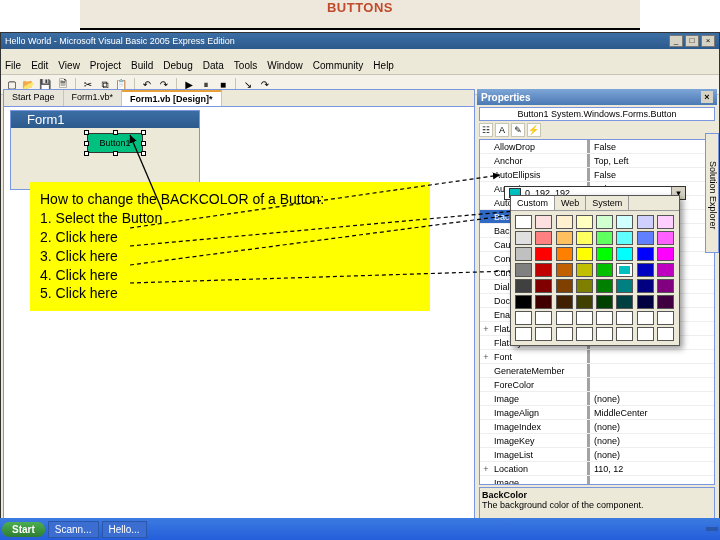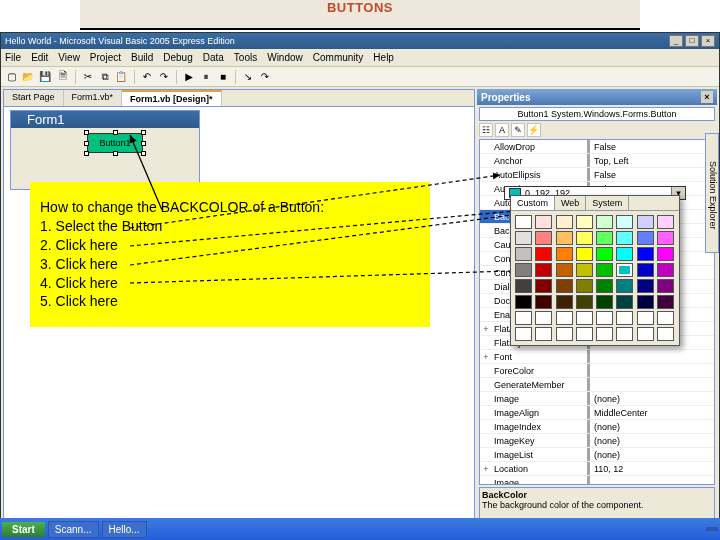--- a/index.html
+++ b/index.html
@@ -46,20 +46,21 @@
   .ide-titlebar .spacer { flex: 1; }
   .win-btn { width: 14px; height: 12px; background:#d6d2c4; margin-left:2px; border:1px solid #777; font-size:8px; line-height:10px; text-align:center; color:#000;}
   .menubar {
     height: 18px;
     background: #ece9d8;
     display: flex; align-items: center;
     padding: 0 4px;
     gap: 10px;
     border-bottom: 1px solid #c9c5b5;
     font-size: 10px;
+    margin-top: 8px;
   }
   .menubar span { cursor: default; }
   .toolbar {
     height: 20px;
     background: #f5f3e9;
     border-bottom: 1px solid #c9c5b5;
     display: flex; align-items: center;
     padding: 0 4px;
     gap: 3px;
   }
@@ -166,21 +167,21 @@
     padding:2px;
     height:32px;
   }
   .prop-desc .dn{font-weight:bold;}
   .statusbar{
     position:absolute; left:0; right:0; bottom:0; height:14px; background:#ece9d8; border-top:1px solid #c9c5b5; font-size:9px; padding:0 4px; display:flex; align-items:center;
   }
   .taskbar{
     position:absolute; left:0; right:0; bottom:0; height:22px; background:linear-gradient(#3c7be0,#245edb); display:flex; align-items:center; padding:0 2px; gap:3px; font-size:10px; color:#fff;
   }
-  .taskbar .start{background:linear-gradient(#4caf50,#2e7d32); padding:2px 10px; border-radius:0; font-weight:bold;}
+  .taskbar .start{background:linear-gradient(#4caf50,#2e7d32); padding:2px 10px; border-radius:7px; font-weight:bold;}
   .taskbar .tkb{background:#3b6ed0; padding:2px 6px; border:1px solid #2a57aa;}
   .taskbar .tray{margin-left:auto; background:#2a57aa; padding:2px 6px;}
   .color-popup {
     position:absolute;
     top: 195px; right: 40px;
     width: 170px;
     background:#ece9d8;
     border:1px solid #555;
     box-shadow: 3px 3px 6px rgba(0,0,0,0.4);
     z-index: 30;
@@ -195,21 +196,21 @@
     position:absolute; top:186px; right:34px;
     width:182px; height:14px; background:#fff; border:1px solid #333; z-index:29; font-size:9px; display:flex; align-items:center;
   }
   .dd-sw{width:12px;height:10px;border:1px solid #333;margin:0 4px;}
   .dd-arrow{margin-left:auto;width:14px;height:12px;background:#d6d2c4;border-left:1px solid #777;text-align:center;line-height:12px;}
   .callout {
     position:absolute;
     top: 182px; left: 30px;
     width: 400px;
     background: #ffff00;
-    padding: 16px 10px;
+    padding: 8px 10px;
     font-family: Arial, sans-serif;
     font-size: 14px;
     line-height: 1.35;
     z-index: 20;
   }
   .arrow-svg{position:absolute;top:0;left:0;width:720px;height:540px;pointer-events:none;z-index:25;}
   .side-tab{
     position:absolute; right:0; top:100px; width:14px; height:120px; background:#ece9d8; border:1px solid #7a96df; writing-mode:vertical-rl; font-size:9px; text-align:center; padding-top:4px;
   }
 </style>
@@ -374,26 +375,26 @@
             <div class="nm">FlatStyle</div>
             <div class="vl"></div>
           </div>
           <div class="prop-row">
             <div class="plus">+</div>
             <div class="nm">Font</div>
             <div class="vl"></div>
           </div>
           <div class="prop-row">
             <div class="plus"></div>
+            <div class="nm">GenerateMember</div>
+            <div class="vl"></div>
+          </div>
+          <div class="prop-row">
+            <div class="plus"></div>
             <div class="nm">ForeColor</div>
-            <div class="vl"></div>
-          </div>
-          <div class="prop-row">
-            <div class="plus"></div>
-            <div class="nm">GenerateMember</div>
             <div class="vl"></div>
           </div>
           <div class="prop-row">
             <div class="plus"></div>
             <div class="nm">Image</div>
             <div class="vl">(none)</div>
           </div>
           <div class="prop-row">
             <div class="plus"></div>
             <div class="nm">ImageAlign</div>

